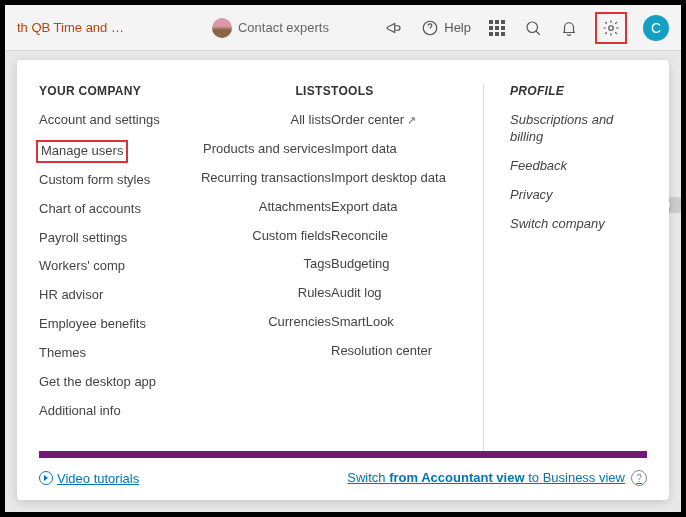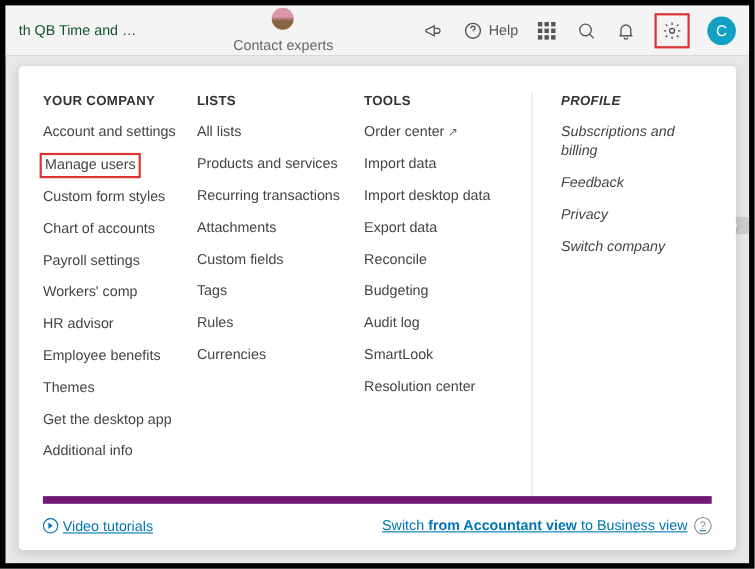--- a/index.html
+++ b/index.html
@@ -21,30 +21,30 @@
     height: 46px;
     background: #f4f4f4;
     border-bottom: 1px solid #d8d8d8;
     display: flex;
     align-items: center;
     padding: 0 12px;
     gap: 14px;
   }
   .topbar .title {
     font-size: 13px;
-    color: #14532d;
+    color: #c2410c;
     white-space: nowrap;
     overflow: hidden;
     text-overflow: ellipsis;
     max-width: 110px;
   }
   .topbar .spacer-sm { flex: 0 0 60px; }
   .topbar .contact {
     display: flex; align-items: center; gap: 6px;
-    font-size: 13px; color: #666; flex-direction: column;
+    font-size: 13px; color: #666;
   }
   .avatar-sm {
     width: 20px; height: 20px; border-radius: 50%;
     background: linear-gradient(#d9a 40%, #864 60%);
   }
   .topbar-icons {
     margin-left: auto;
     display: flex; align-items: center; gap: 16px;
   }
   .ticon { width: 20px; height: 20px; color: #555; display:flex;align-items:center;justify-content:center; font-size:18px;}
@@ -72,21 +72,21 @@
     display: flex; flex-direction: column;
   }
   .cols {
     flex: 1;
     display: flex;
   }
   .col {
     flex: 0 0 auto;
   }
   .col.company { width: 140px; }
-  .col.lists { width: 152px; }
+  .col.lists { width: 152px; text-align: right; }
   .col.tools { width: 152px; }
   .col.profile { width: 160px; border-left: 1px solid #ddd; padding-left: 26px; font-style: italic; }
   .col h4 {
     font-size: 12px; font-weight: 700; color: #333; letter-spacing: 0.3px;
     margin-bottom: 14px;
   }
   .col a.item {
     display: block; font-size: 13px; color: #444; text-decoration: none;
     margin-bottom: 12px; line-height: 1.3;
   }

